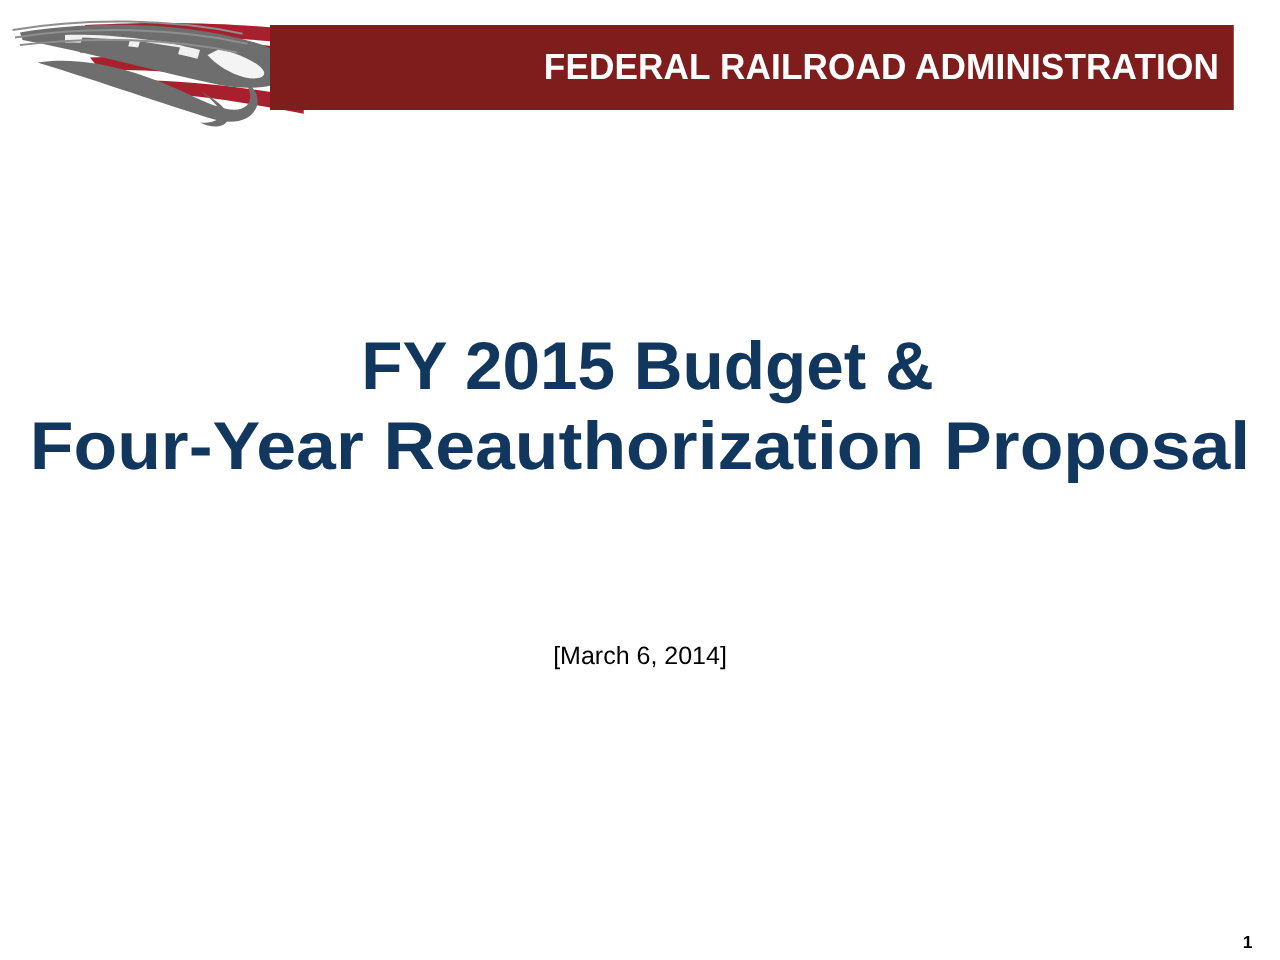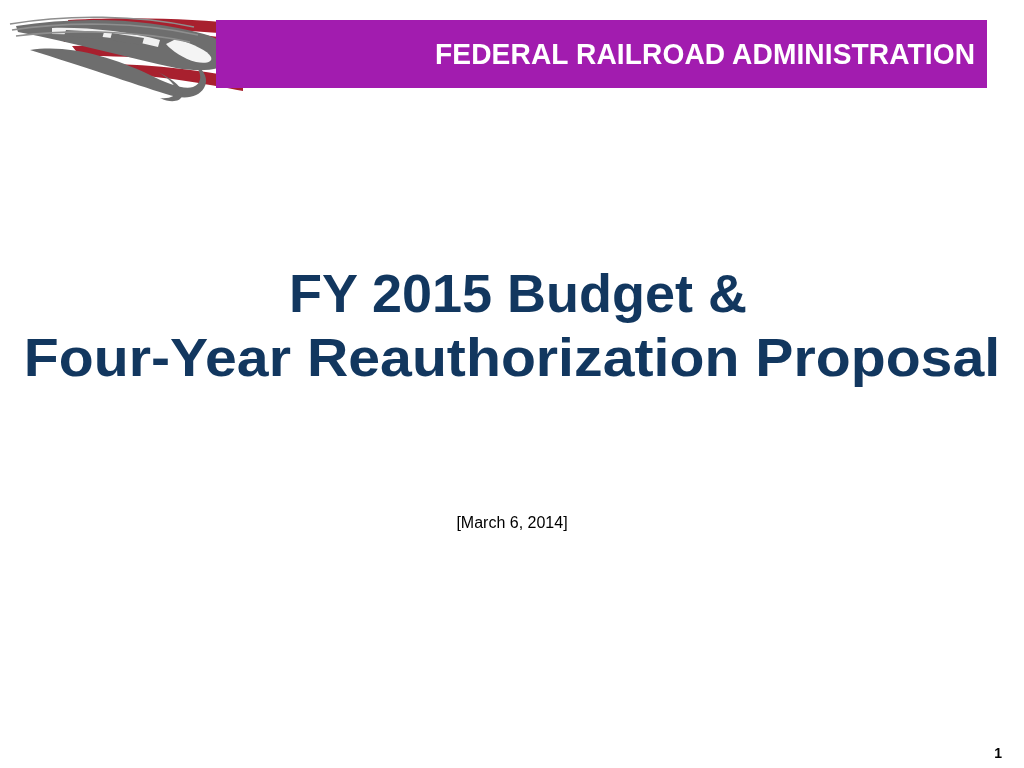--- a/index.html
+++ b/index.html
@@ -36,21 +36,21 @@
     width: 300px;
     height: 96px;
   }
 
   #header-bar {
     position: absolute;
     left: 216px;
     top: 20px;
     width: 771px;
     height: 68px;
-    background: #a21caf;
+    background: #7f1d1d;
     display: flex;
     align-items: center;
     justify-content: flex-end;
   }
   #header-bar-title {
     color: #ffffff;
     font-size: 29px;
     font-weight: bold;
     letter-spacing: 0.1px;
     padding-right: 12px;
@@ -83,21 +83,21 @@
   }
 
   
   #slide-date {
     position: absolute;
     left: 0;
     top: 514px;
     width: 1024px;
     text-align: center;
     color: #000000;
-    font-size: 16px;
+    font-size: 20px;
     font-weight: normal;
   }
 
   
   #page-number {
     position: absolute;
     right: 22px;
     bottom: 8px;
     color: #000000;
     font-size: 14px;

